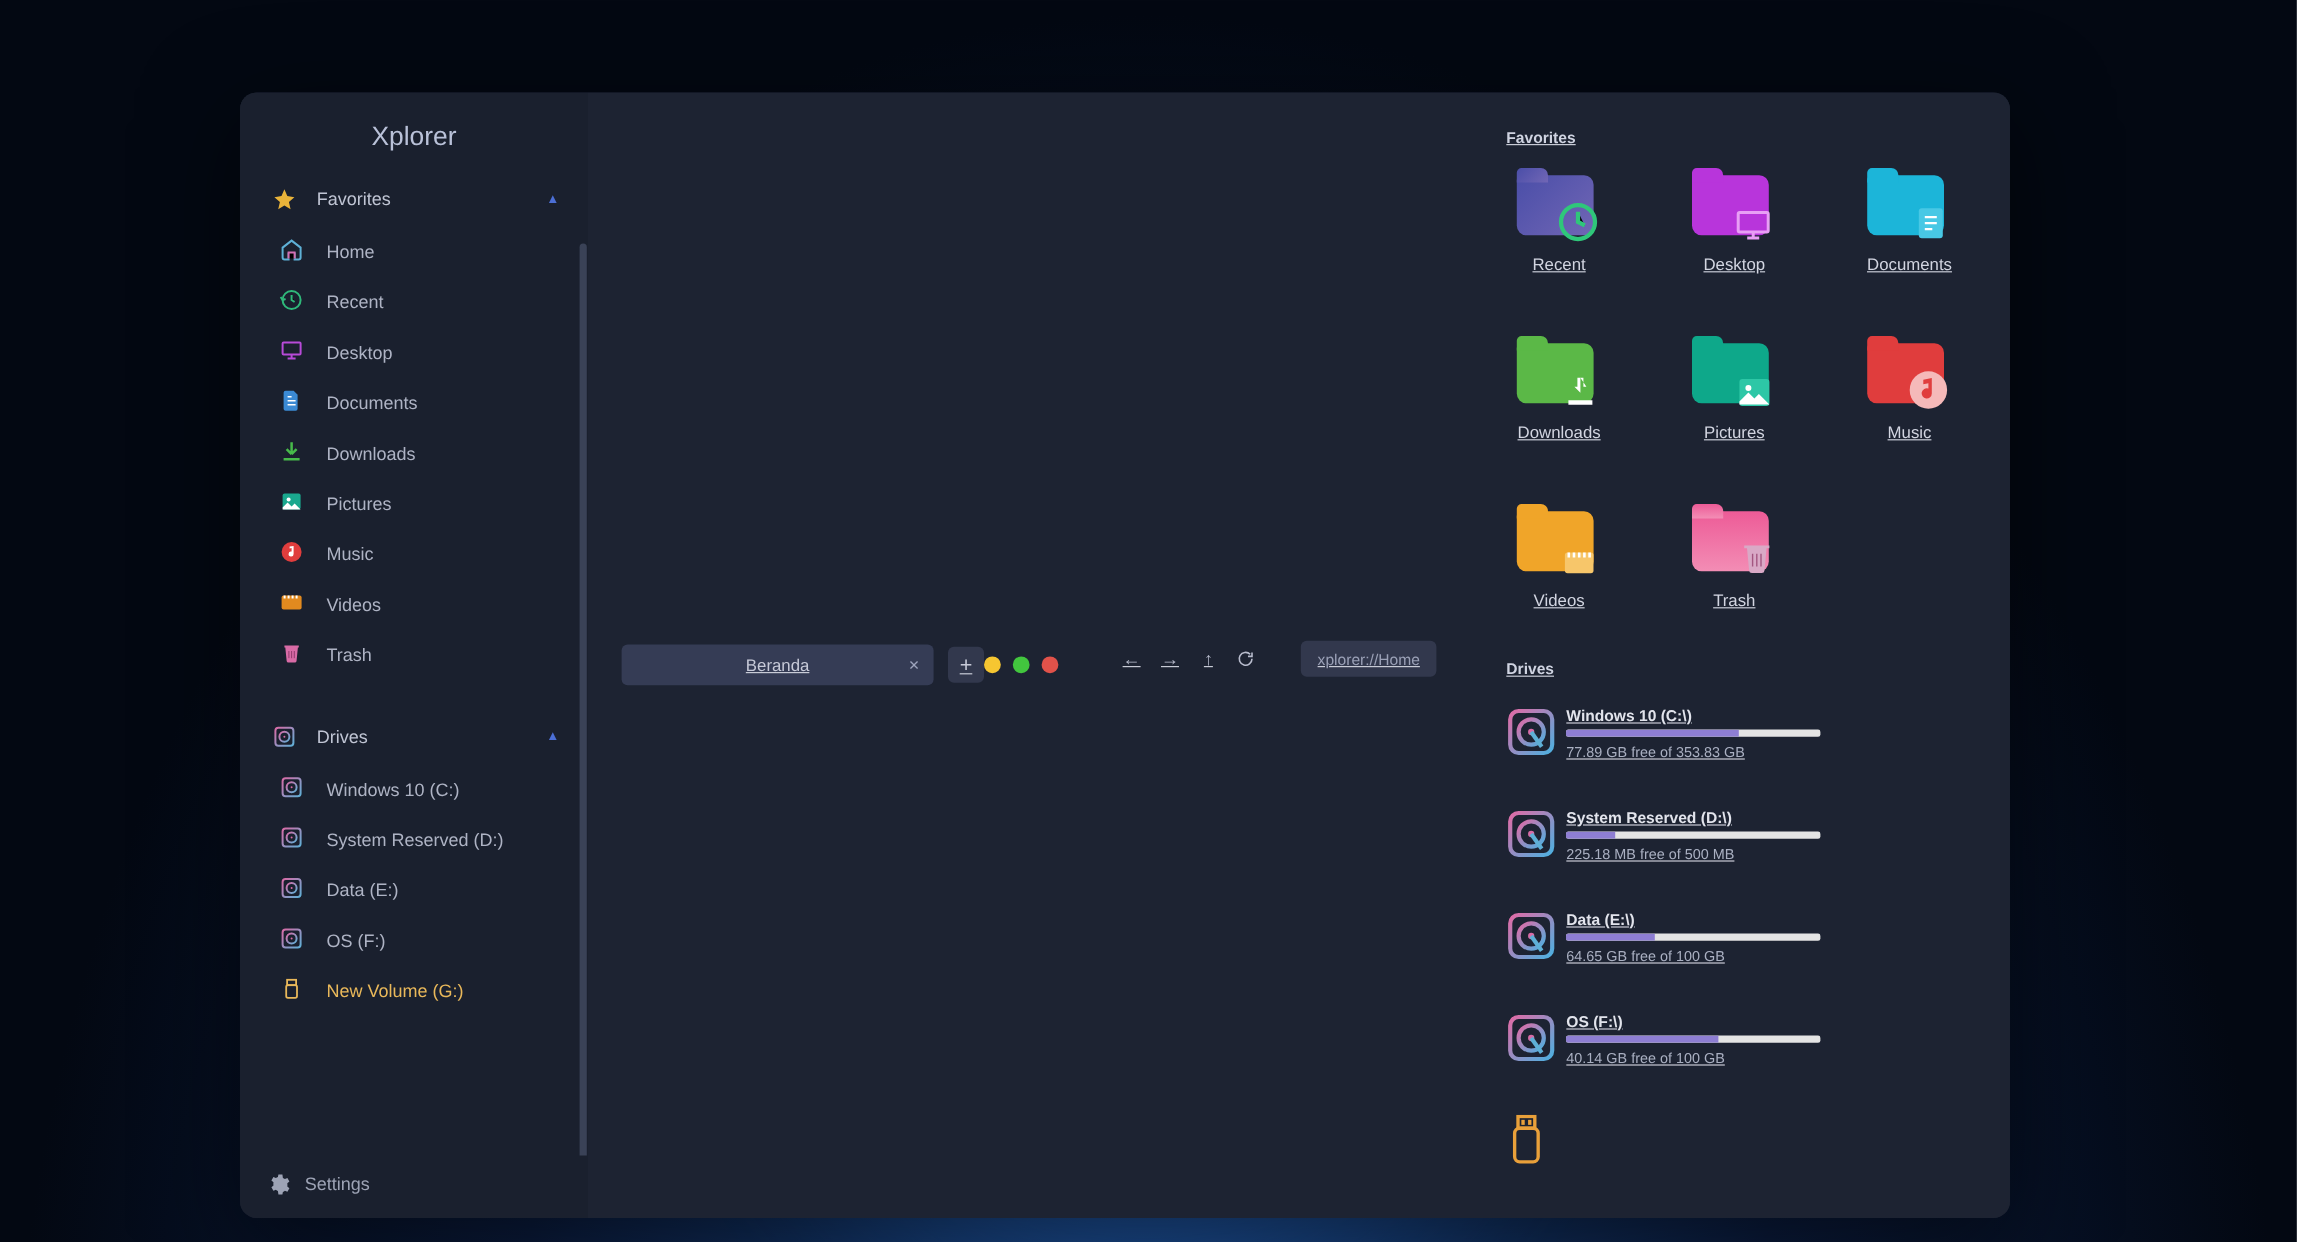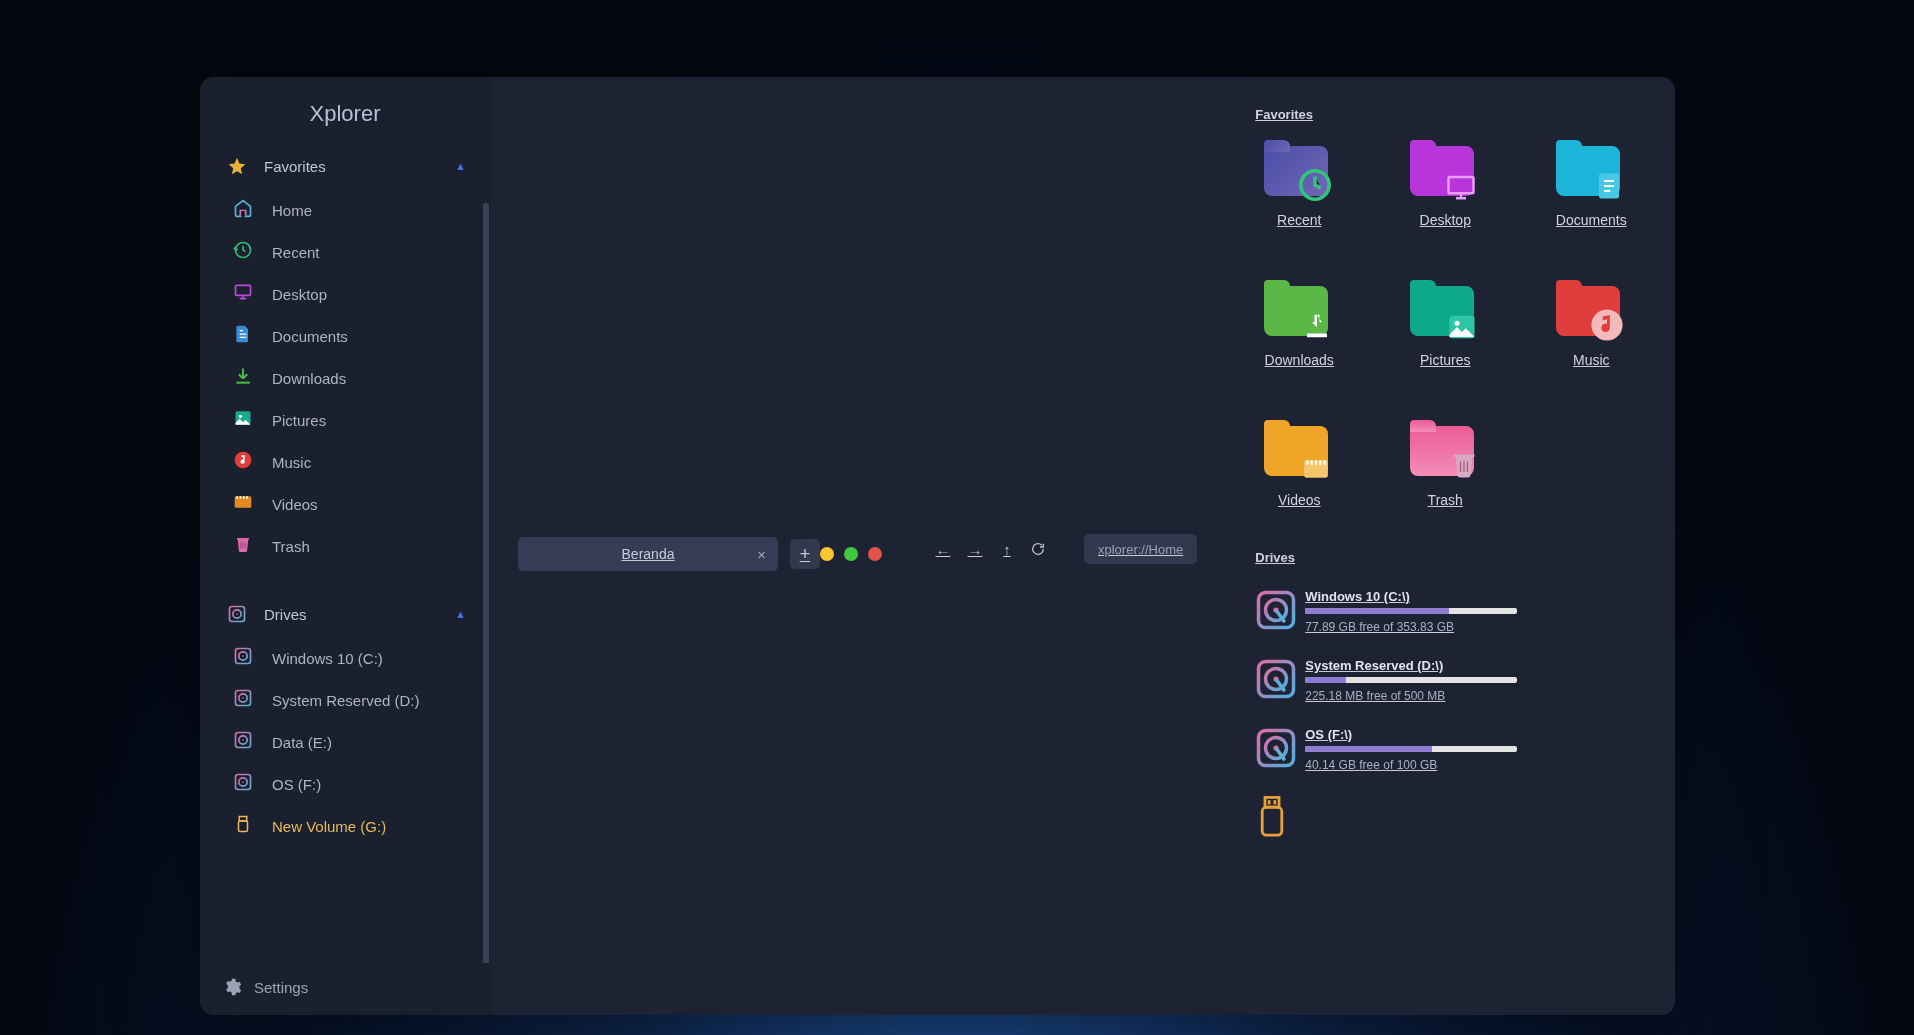--- a/index.html
+++ b/index.html
@@ -190,21 +190,21 @@
     border-radius: 4px 6px 0 0;
     background: inherit;
   }
   .folder-overlay {
     position: absolute;
     right: 2px; bottom: 0;
   }
   .drives-grid {
     display: flex;
     flex-wrap: wrap;
-    gap: 24px 60px;
+    gap: 40px 60px;
   }
   .drive {
     width: 262px;
     display: flex;
     gap: 8px;
     cursor: pointer;
   }
   .drive-icon {
     width: 42px; height: 42px;
     flex-shrink: 0;
@@ -565,31 +565,48 @@
           </div>
           <div class="drive-body">
             <div class="drive-name">System Reserved (D:\)</div>
             <div class="bar">
                 <div class="bar-fill" style="width:19%"></div>
               </div>
             <div class="drive-free">225.18 MB free of 500 MB</div>
           </div>
         </div>
 
-
         <div class="drive">
           <div class="drive-icon">
             <svg width="42" height="42" viewBox="0 0 24 24">
                 <rect x="2" y="2" width="20" height="20" rx="4" fill="none" stroke="url(#dg)" stroke-width="2"></rect>
                 <circle cx="12" cy="12" r="6" fill="none" stroke="url(#dg)" stroke-width="2"></circle>
                 <circle cx="12" cy="12" r="1.5" fill="#d86ba6"></circle>
                 <path stroke="#5eb0d6" stroke-width="2" d="M12 12l5 7"></path>
               </svg>
           </div>
           <div class="drive-body">
+            <div class="drive-name">Data (E:\)</div>
+            <div class="bar">
+                <div class="bar-fill" style="width:35%"></div>
+              </div>
+            <div class="drive-free">64.65 GB free of 100 GB</div>
+          </div>
+        </div>
+
+        <div class="drive">
+          <div class="drive-icon">
+            <svg width="42" height="42" viewBox="0 0 24 24">
+                <rect x="2" y="2" width="20" height="20" rx="4" fill="none" stroke="url(#dg)" stroke-width="2"></rect>
+                <circle cx="12" cy="12" r="6" fill="none" stroke="url(#dg)" stroke-width="2"></circle>
+                <circle cx="12" cy="12" r="1.5" fill="#d86ba6"></circle>
+                <path stroke="#5eb0d6" stroke-width="2" d="M12 12l5 7"></path>
+              </svg>
+          </div>
+          <div class="drive-body">
             <div class="drive-name">OS (F:\)</div>
             <div class="bar">
                 <div class="bar-fill" style="width:60%"></div>
               </div>
             <div class="drive-free">40.14 GB free of 100 GB</div>
           </div>
         </div>
 
         <div class="drive">
           <div class="drive-icon">

